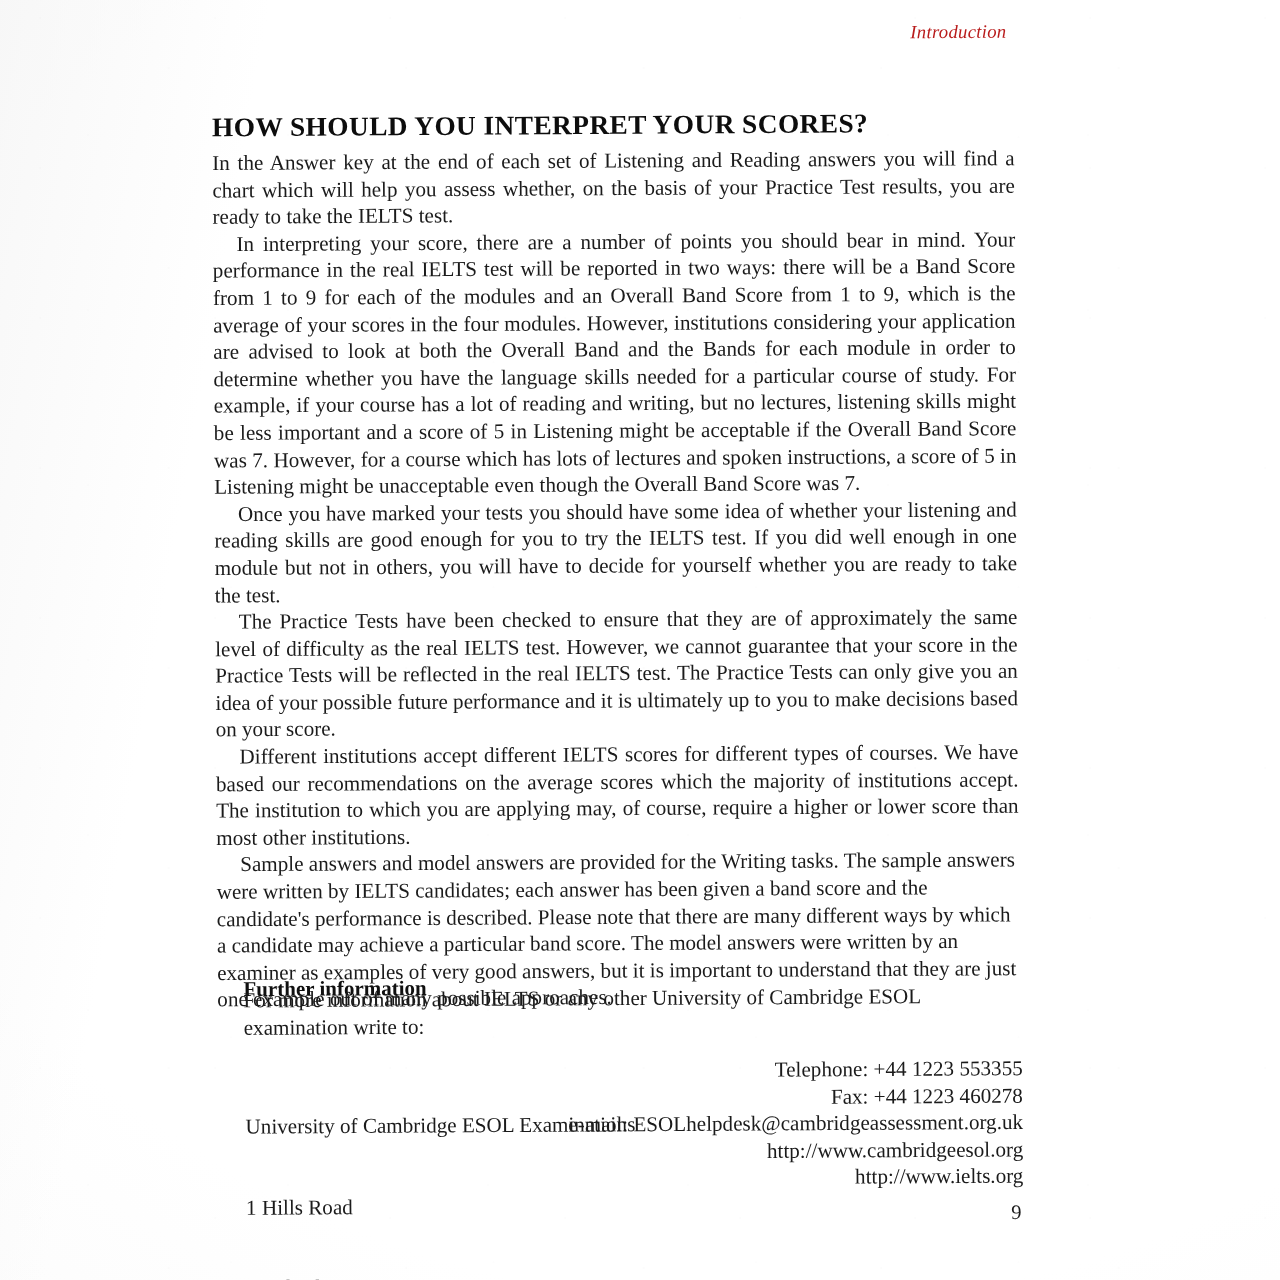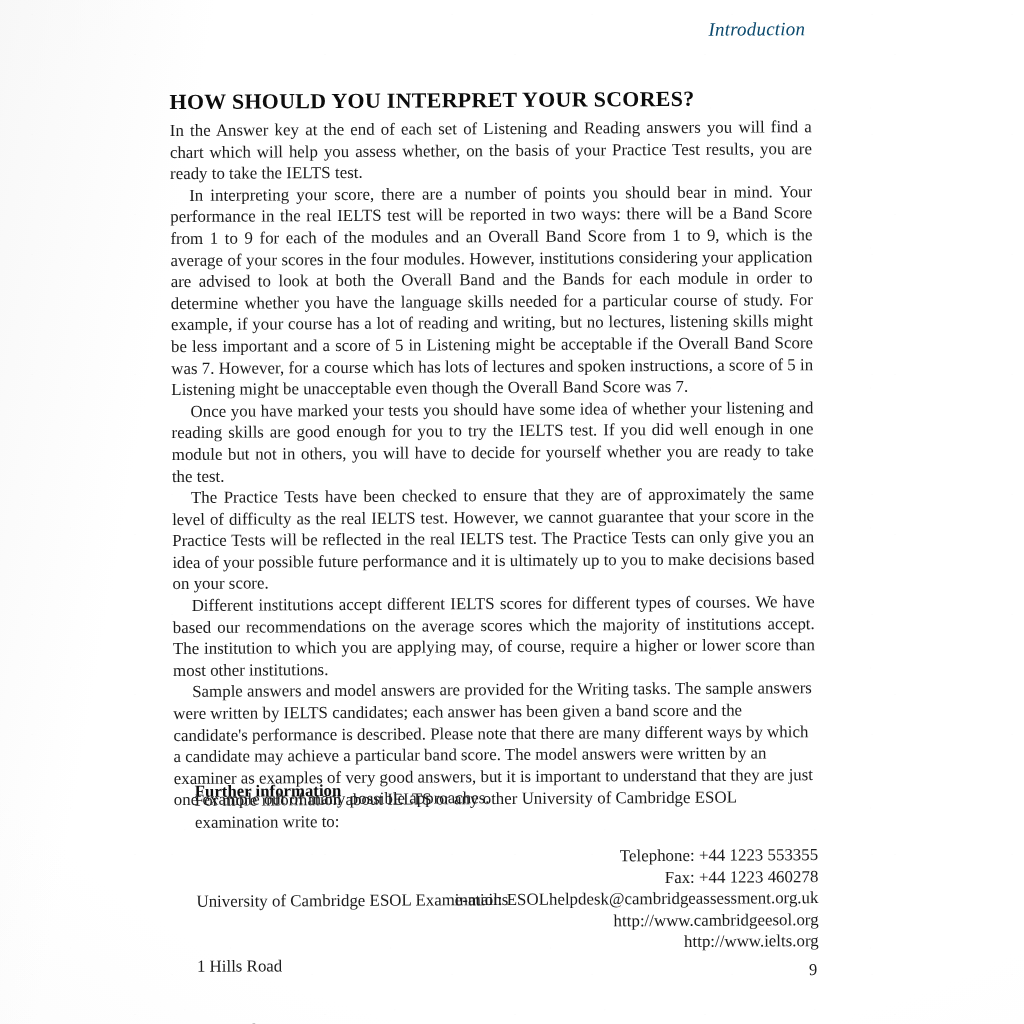--- a/index.html
+++ b/index.html
@@ -64,23 +64,23 @@
     height: 1024px;
     transform: rotate(-0.35deg);
     transform-origin: 500px 500px;
   }
 
   .running-head {
     position: absolute;
     right: 216px;
     top: 20px;
     font-style: italic;
-    font-size: 19px;
+    font-size: 15px;
     letter-spacing: 0.2px;
-    color: #0c4a6e;
+    color: #b91c1c;
     white-space: nowrap;
   }
 
   .section-title {
     position: absolute;
     left: 172px;
     top: 74px;
     font-weight: bold;
     font-size: 21.5px;
     letter-spacing: 0.3px;

